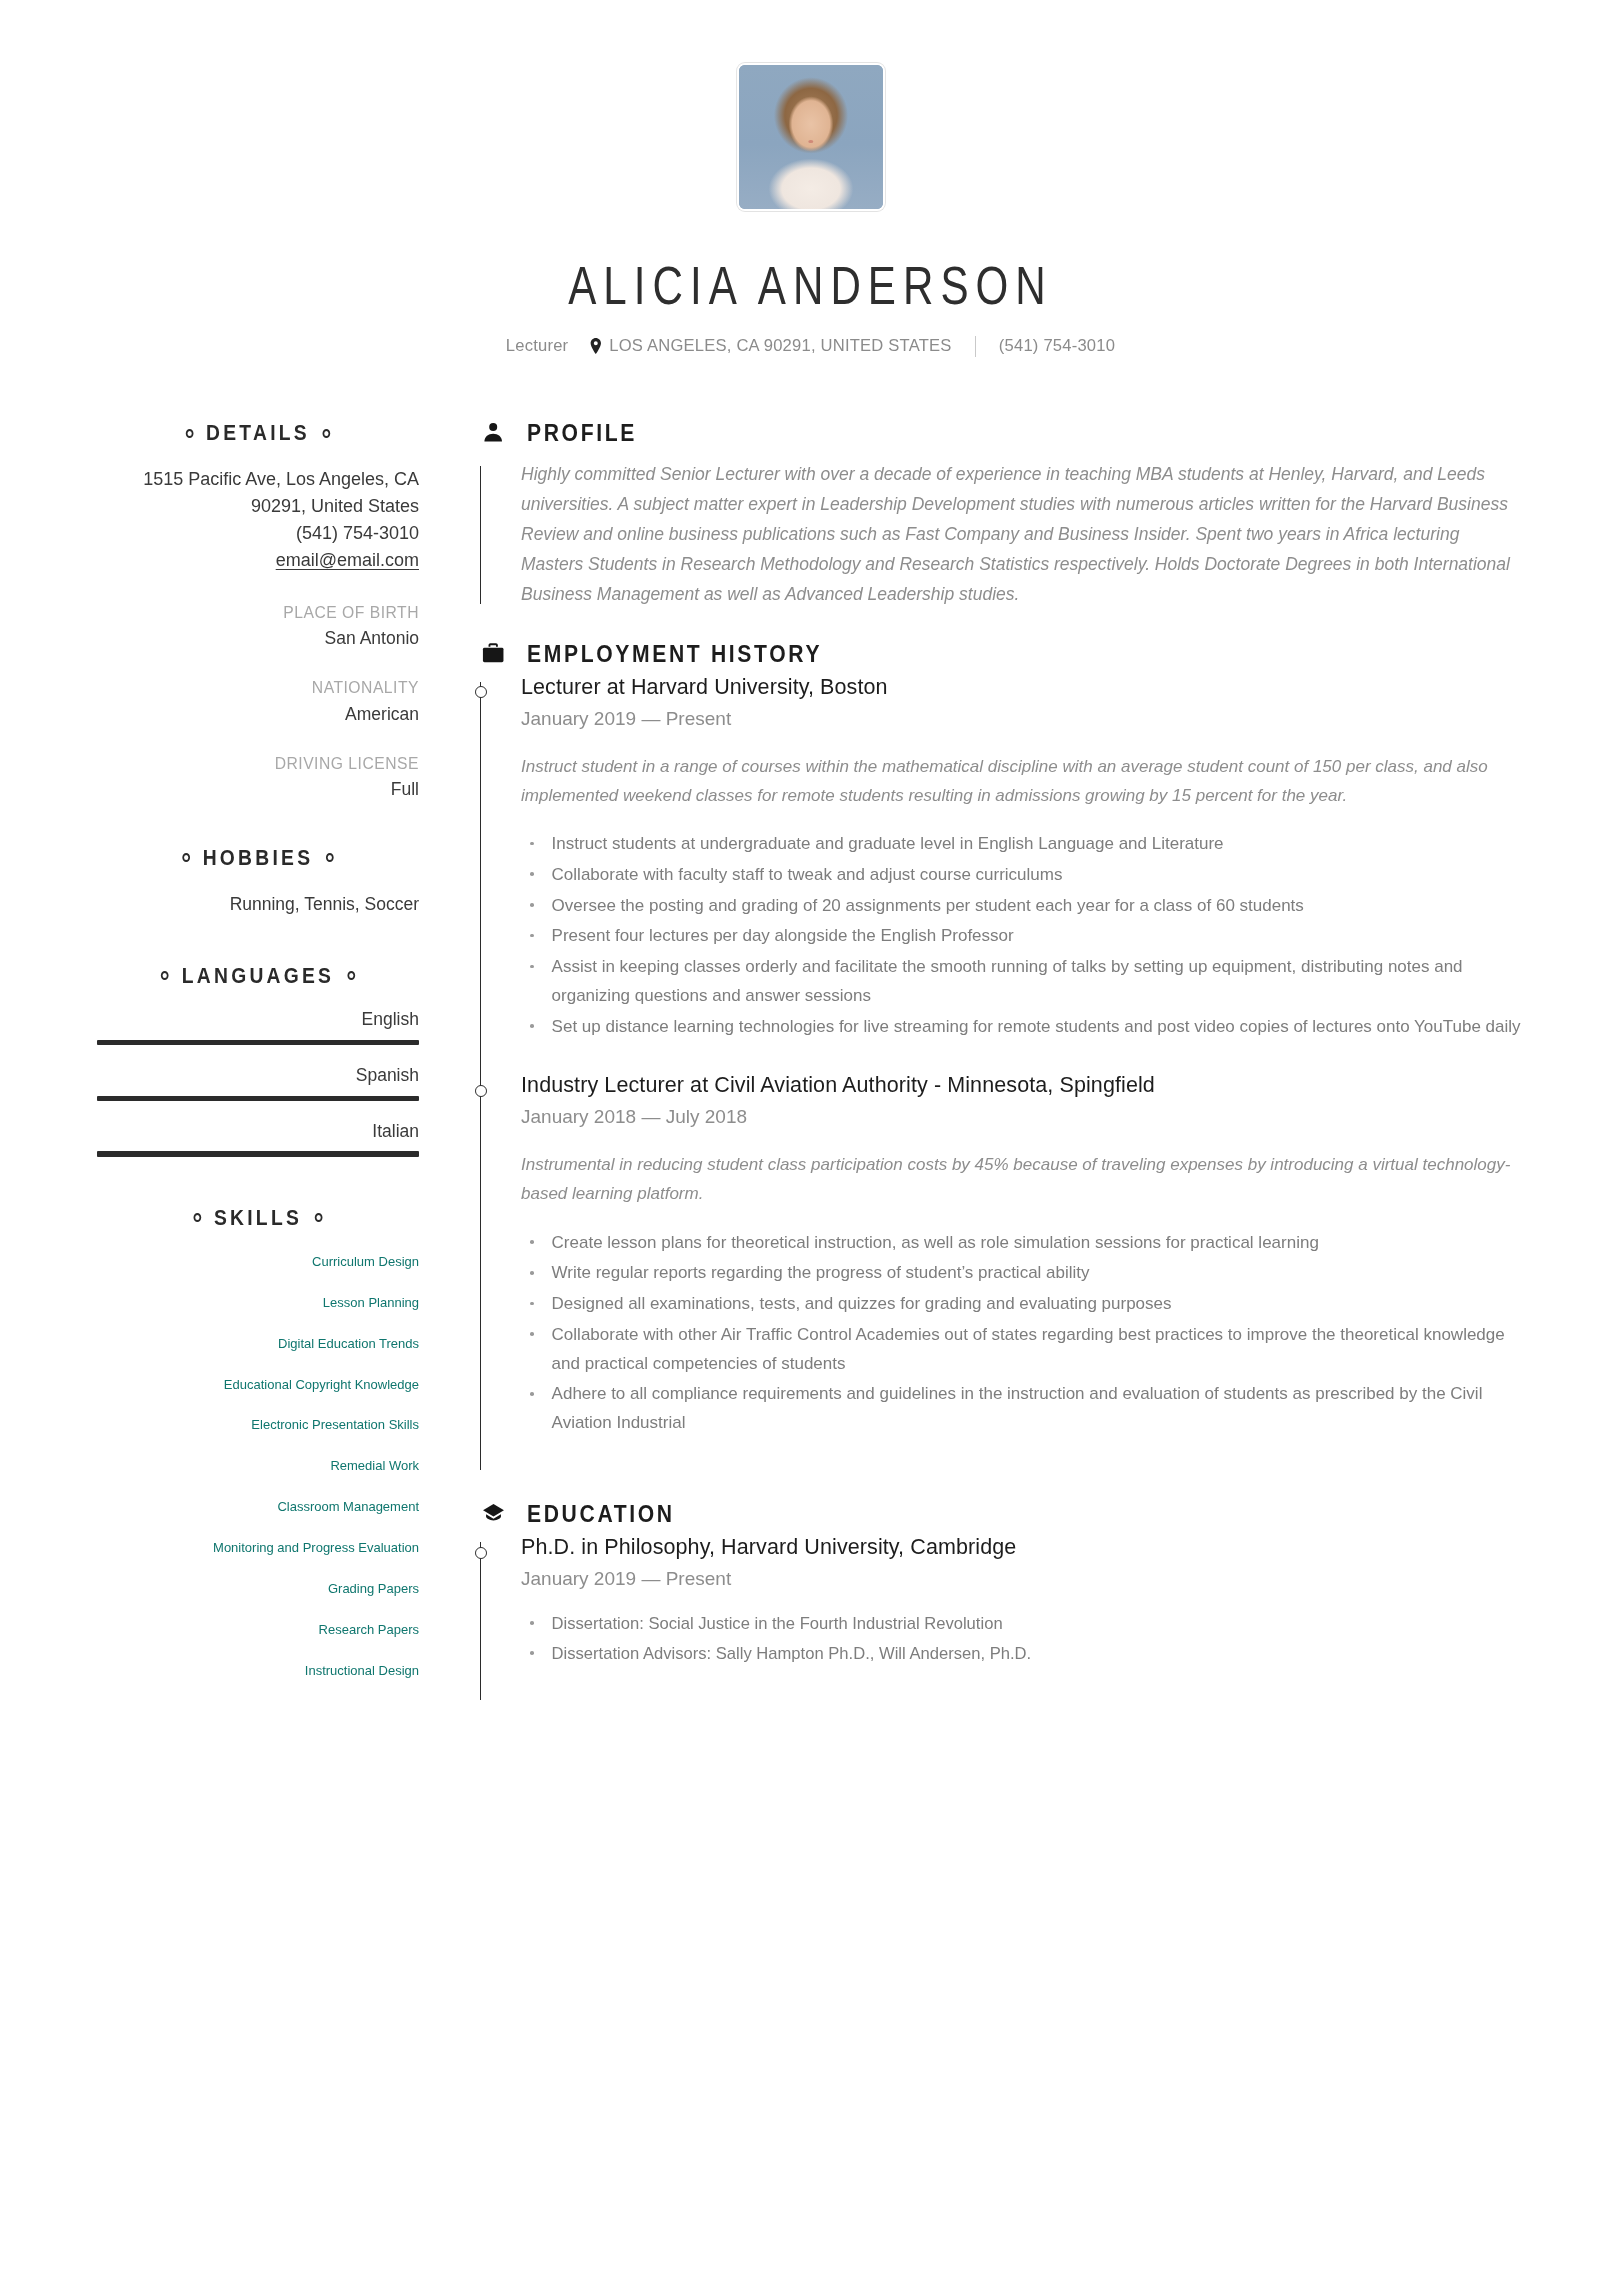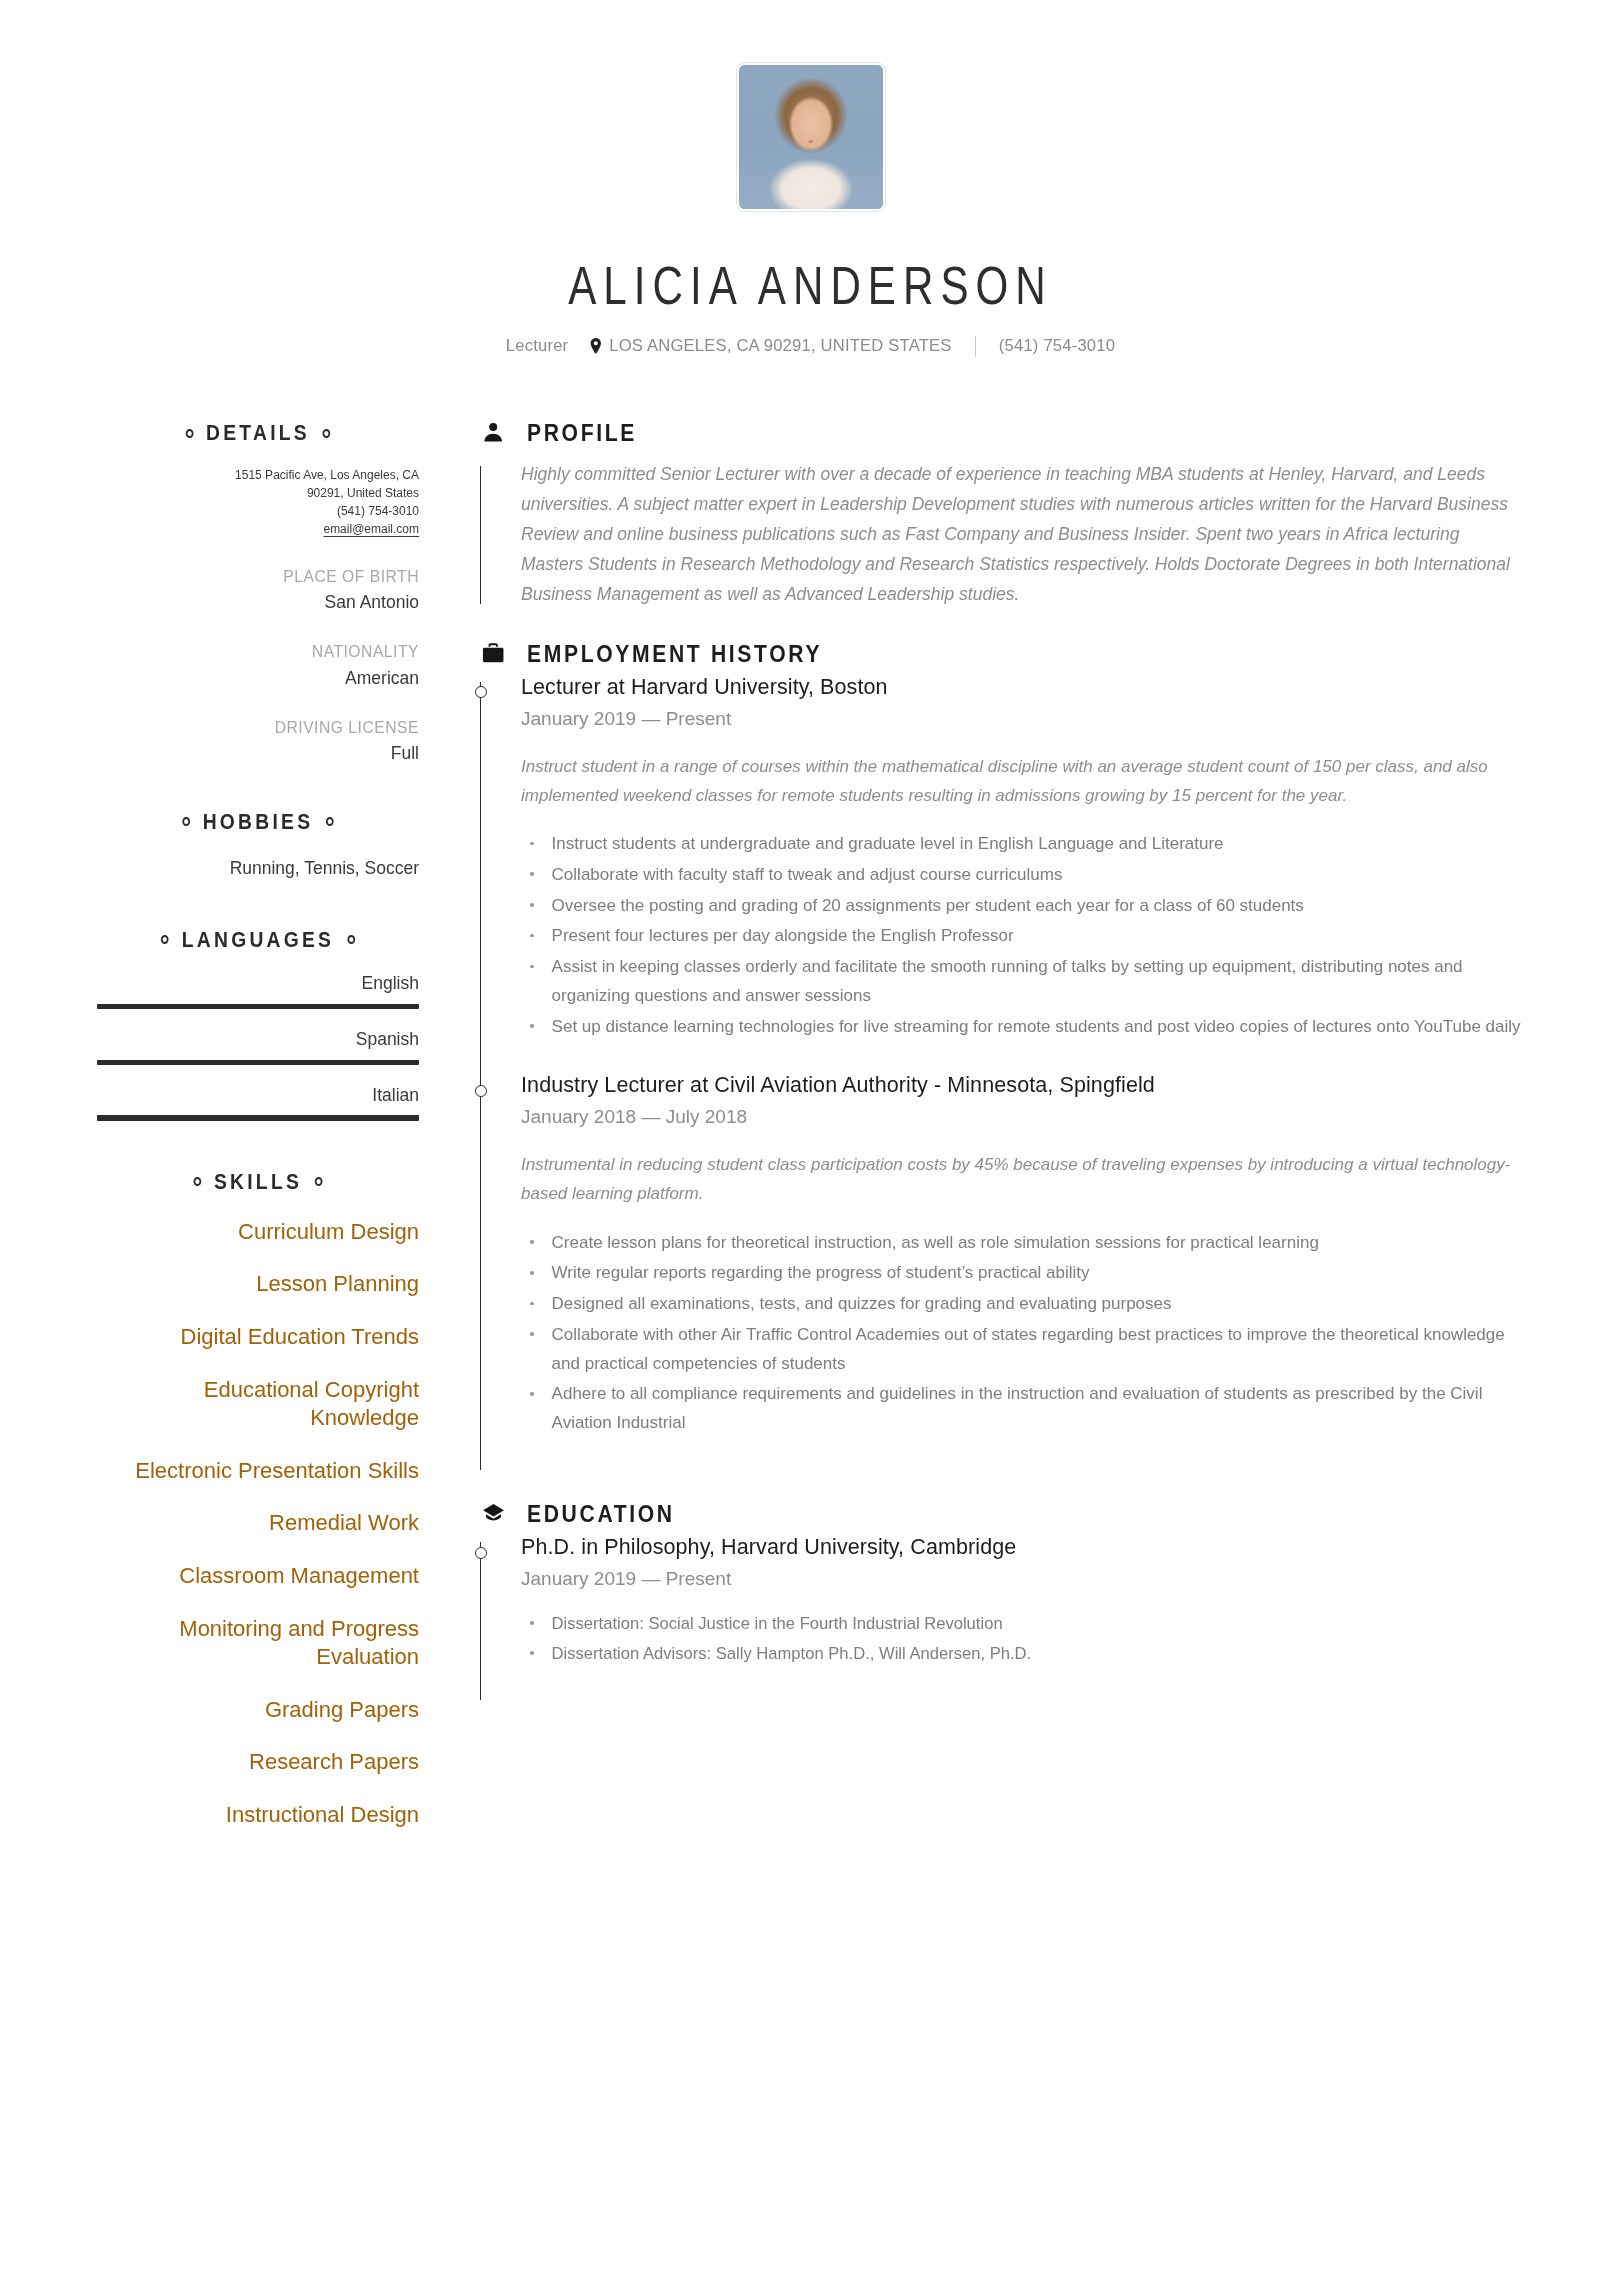--- a/index.html
+++ b/index.html
@@ -135,21 +135,21 @@
     border: 2.2px solid #2a2a2a;
     border-radius: 50%;
     display: inline-block;
     flex: 0 0 auto;
   }
 
   .side-block { margin-bottom: 48px; }
   .side-block:first-child { margin-bottom: 45px; }
 
   .side-text {
-    font-size: 12px;
+    font-size: 18px;
     line-height: 1.50;
     color: #3a3a3a;
     margin-top: 19.7px;
   }
   .side-text a, .link-item {
     color: #3a3a3a;
     text-decoration: underline;
     text-underline-offset: 2.7px;
   }
 
@@ -186,22 +186,22 @@
     background: #e6e6e6;
     border-radius: 0.9px;
     overflow: hidden;
     margin-bottom: 19.7px;
   }
   .lang-fill { height: 100%; background: #2b2b2b; }
 
   
   .skills-list { margin-top: 23px; }
   .skill-item {
-    font-size: 22px;
-    color: #a16207;
+    font-size: 13px;
+    color: #0f766e;
     margin-bottom: 24px;
     line-height: 1.3;
   }
   .skill-item:last-child { margin-bottom: 0; }
 
   
   .main-section { margin-bottom: 12.5px; }
 
   .main-head {
     display: flex;

